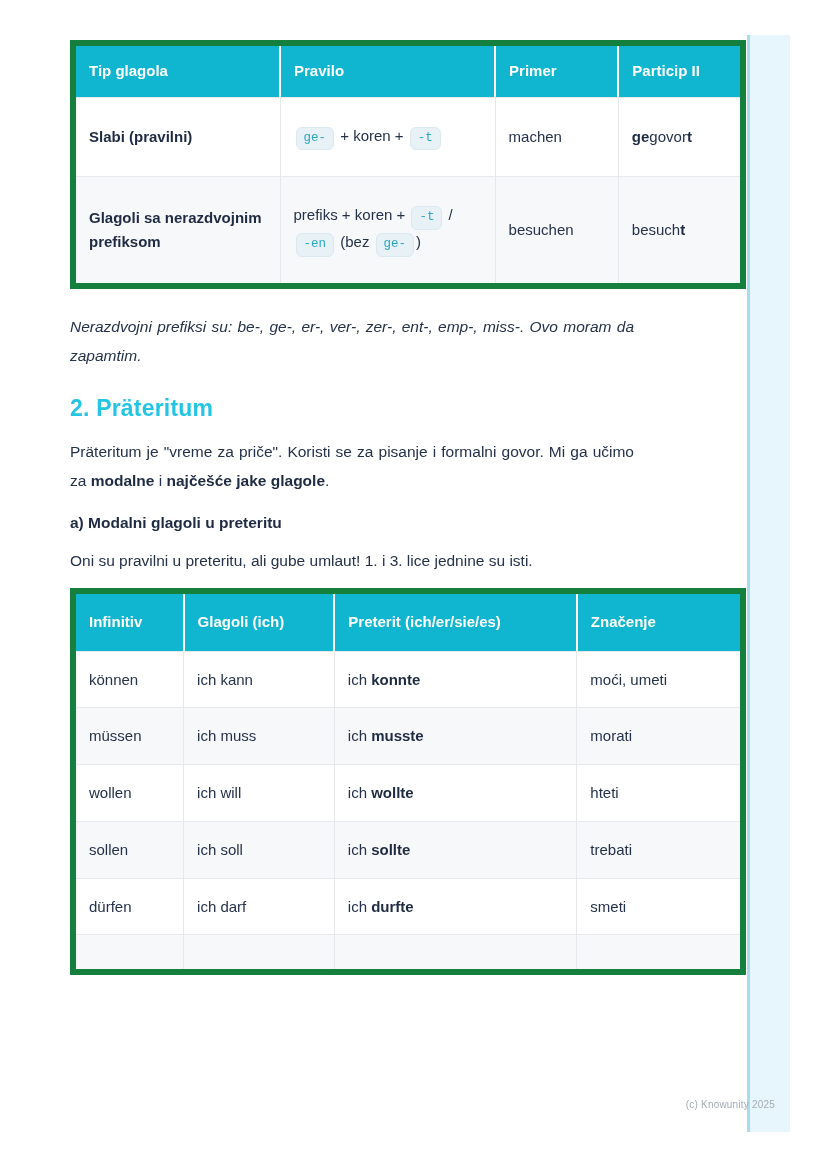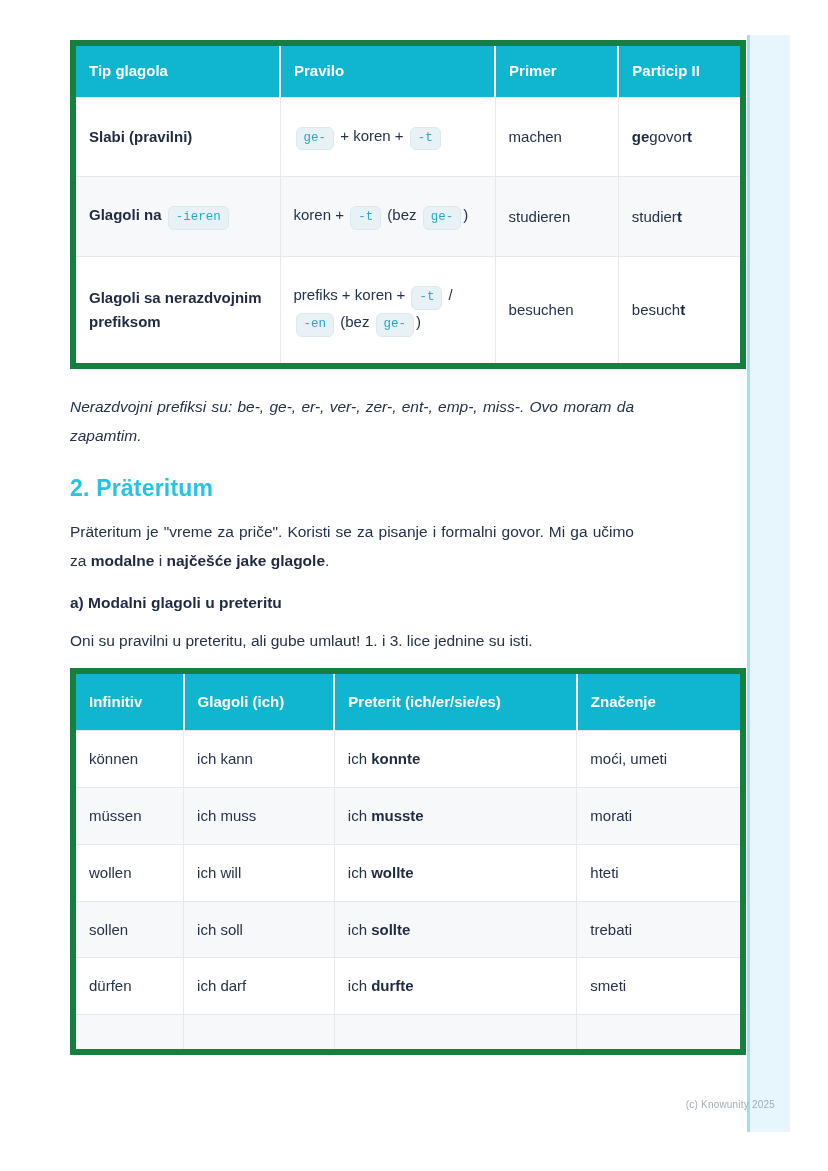--- a/index.html
+++ b/index.html
@@ -93,26 +93,20 @@
         </tr>
       </thead>
       <tbody>
         <tr>
           <td><span class="seg-bold">Slabi (pravilni)</span></td>
           <td><span class="seg-code">ge-</span><span class="seg-plain"> + koren + </span><span class="seg-code">-t</span></td>
           <td><span class="seg-plain">machen</span></td>
           <td><span class="seg-bold">ge</span><span class="seg-plain">govor</span><span class="seg-bold">t</span></td>
         </tr>
         <tr>
-          <td><span class="seg-bold">Glagoli na </span><span class="seg-code">-ieren</span></td>
-          <td><span class="seg-plain">koren + </span><span class="seg-code">-t</span><span class="seg-plain"> (bez </span><span class="seg-code">ge-</span><span class="seg-plain">)</span></td>
-          <td><span class="seg-plain">studieren</span></td>
-          <td><span class="seg-plain">studier</span><span class="seg-bold">t</span></td>
-        </tr>
-        <tr>
           <td><span class="seg-bold">Glagoli sa nerazdvojnim prefiksom</span></td>
           <td><span class="seg-plain">prefiks + koren + </span><span class="seg-code">-t</span><span class="seg-plain"> / </span><span class="seg-code">-en</span><span class="seg-plain"> (bez </span><span class="seg-code">ge-</span><span class="seg-plain">)</span></td>
           <td><span class="seg-plain">besuchen</span></td>
           <td><span class="seg-plain">besuch</span><span class="seg-bold">t</span></td>
         </tr>
       </tbody>
     </table>
 
   <p class="note"><span class="seg-plain">Nerazdvojni prefiksi su: be-, ge-, er-, ver-, zer-, ent-, emp-, miss-. Ovo moram da zapamtim.</span></p>
 

